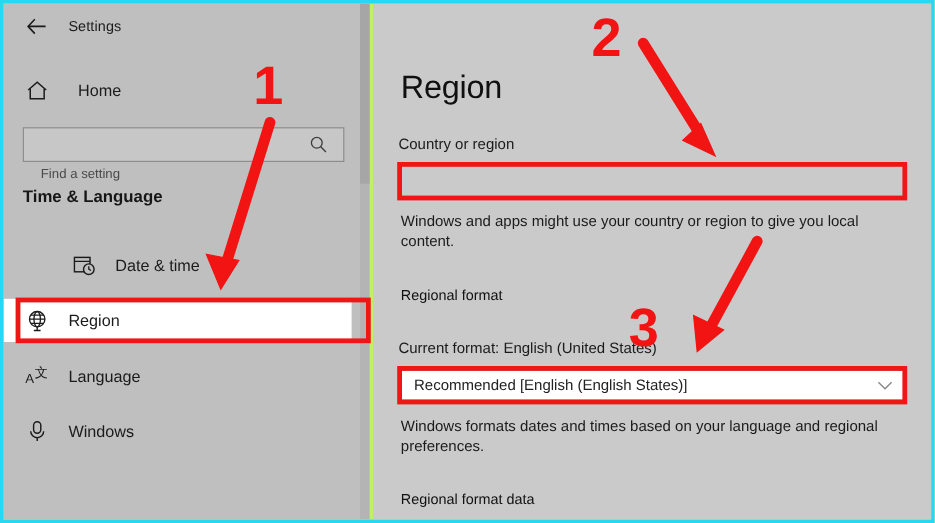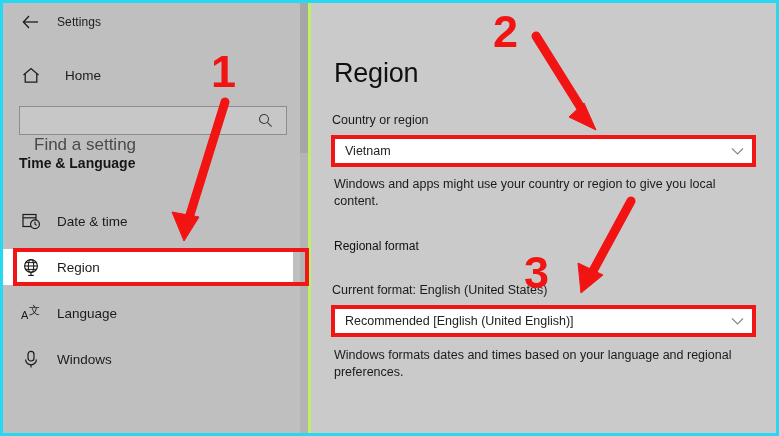--- a/index.html
+++ b/index.html
@@ -109,21 +109,21 @@
     display: flex;
     align-items: center;
     cursor: text;
   }
   #search-input {
     border: 0;
     background: transparent;
     outline: none;
     margin-left: 12px;
     font-family: "Liberation Sans", sans-serif;
-    font-size: 17px;
+    font-size: 11px;
     color: #3c3c3c;
     width: 215px;
     margin-top: 48px;
   }
   #search-input::placeholder { color: #4a4a4a; opacity: 1; }
   #search-icon-wrap {
     width: 28px;
     display: flex;
     align-items: center;
     justify-content: center;
@@ -281,21 +281,21 @@
       <span id="search-icon-wrap">
         <svg width="15" height="15" viewBox="0 0 15 15">
           <circle cx="6" cy="6" r="4.5" fill="none" stroke="#3c3c3c" stroke-width="1.1"></circle>
           <line x1="9.3" y1="9.3" x2="13.6" y2="13.6" stroke="#3c3c3c" stroke-width="1.1"></line>
         </svg>
       </span>
     </div>
 
     <div id="section-title">Time &amp; Language</div>
 
-    <div class="nav-item" style="top:200px;">
+    <div class="nav-item" style="top:200px;padding-left:39px;">
       <span class="nav-icon">
         <svg width="19" height="18" viewBox="0 0 19 18">
           <rect x="1" y="2.5" width="13" height="12" fill="none" stroke="#1b1b1b" stroke-width="1.2"></rect>
           <line x1="1" y1="5.8" x2="14" y2="5.8" stroke="#1b1b1b" stroke-width="1.2"></line>
           <circle cx="13" cy="12.3" r="4.4" fill="#bfbfbf" stroke="#1b1b1b" stroke-width="1.2"></circle>
           <path d="M13 9.8 L13 12.3 L14.8 13.4" fill="none" stroke="#1b1b1b" stroke-width="1.1"></path>
         </svg>
       </span>
       <span class="nav-label">Date &amp; time</span>
     </div>
@@ -339,46 +339,39 @@
     <div id="sidebar-scroll-track"></div>
     <div id="sidebar-scroll-thumb"></div>
   </div>
 
   <div id="content">
 
     <div id="page-title">Region</div>
 
     <div class="field-label" style="top:110px;">Country or region</div>
 
-    <div class="combo" style="top:135px;">
-      <span class="combo-value">Vietnam</span>
+
+    <div class="body-text" style="top:173px;">Windows and apps might use your country or region to give you local content.</div>
+
+    <div class="sub-heading" style="top:236px;">Regional format</div>
+
+    <div class="field-label" style="top:280px;">Current format: English (United States)</div>
+
+    <div class="combo" style="top:305px;">
+      <span class="combo-value">Recommended [English (English States)]</span>
       <span class="combo-chevron">
         <svg width="13" height="9" viewBox="0 0 13 9">
           <path d="M1 1.5 L6.5 7 L12 1.5" fill="none" stroke="#8a8a8a" stroke-width="1.2"></path>
         </svg>
       </span>
     </div>
 
-    <div class="body-text" style="top:173px;">Windows and apps might use your country or region to give you local content.</div>
-
-    <div class="sub-heading" style="top:236px;">Regional format</div>
-
-    <div class="field-label" style="top:280px;">Current format: English (United States)</div>
-
-    <div class="combo" style="top:305px;">
-      <span class="combo-value">Recommended [English (United English)]</span>
-      <span class="combo-chevron">
-        <svg width="13" height="9" viewBox="0 0 13 9">
-          <path d="M1 1.5 L6.5 7 L12 1.5" fill="none" stroke="#8a8a8a" stroke-width="1.2"></path>
-        </svg>
-      </span>
-    </div>
-
     <div class="body-text" style="top:344px;">Windows formats dates and times based on your language and regional preferences.</div>
 
+    <div class="sub-heading" style="top:406px;">Regional format data</div>
   </div>
 
   <div class="hl-box" style="left:10px; top:245px; width:296px; height:38px;"></div>
   <div class="hl-box" style="left:328px; top:132px; width:425px; height:32px;"></div>
   <div class="hl-box" style="left:328px; top:302px; width:425px; height:32px;"></div>
 
   <div class="ann-num" style="left:208px; top:46px;">1</div>
   <div class="ann-num" style="left:490px; top:6px;">2</div>
   <div class="ann-num" style="left:521px; top:247px;">3</div>
 

